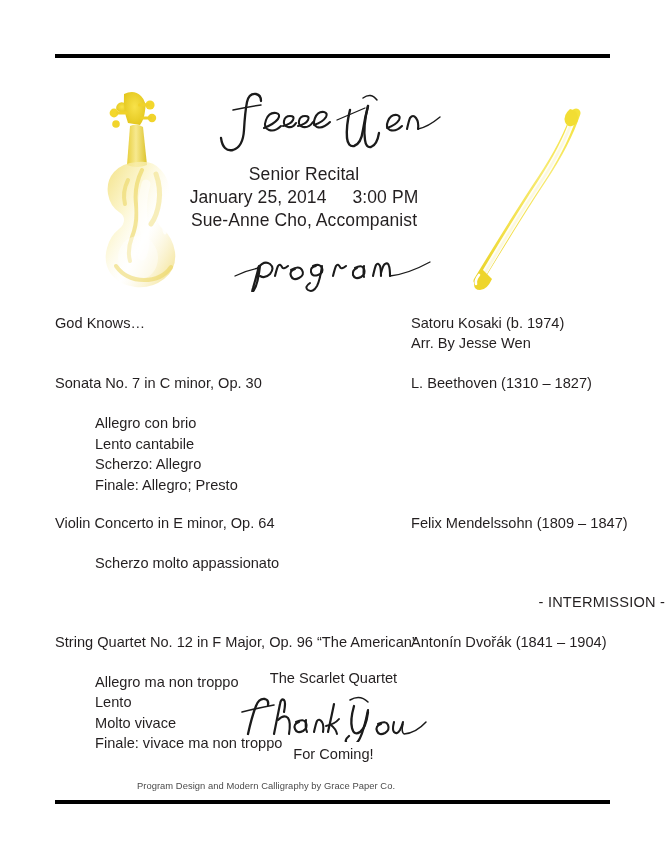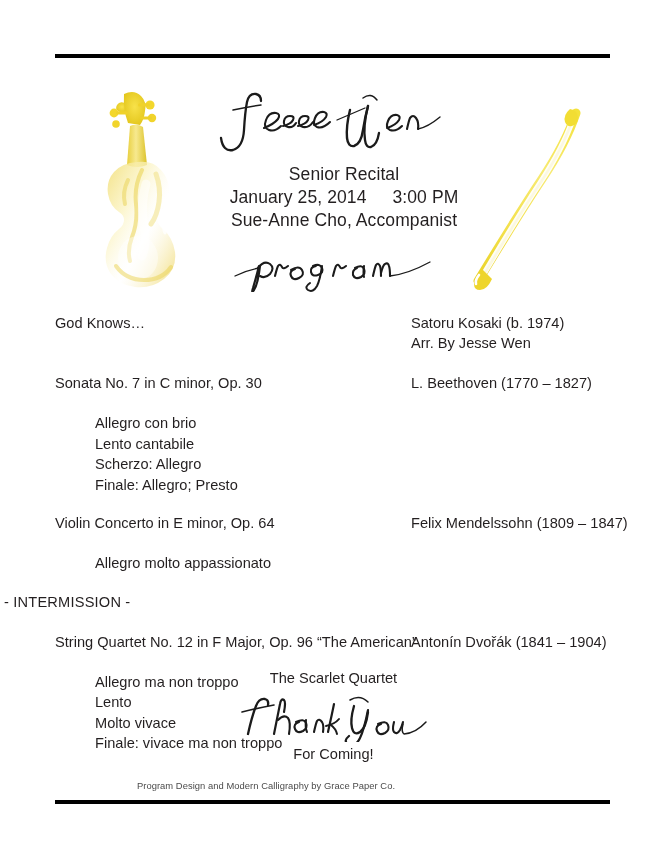--- a/index.html
+++ b/index.html
@@ -53,21 +53,20 @@
     height: 66px;
   }
   .script-name svg { display: block; margin: 0 auto; }
 
   .header-lines {
     position: absolute;
     left: 0;
     top: 163px;
     width: 608px;
     text-align: center;
-    padding-left: 40px;
   }
   .header-lines .line {
     font-size: 17.5px;
     line-height: 23px;
     color: #231f20;
     letter-spacing: 0.1px;
   }
   .header-lines .date-line .spacer {
     display: inline-block;
     width: 26px;
@@ -126,21 +125,21 @@
   }
   .movements li {
     margin-left: 95px;
     font-size: 14.6px;
     line-height: 20.5px;
     white-space: nowrap;
   }
   .entry.no-mov .movements { padding-top: 0; }
 
   .intermission {
-    text-align: left;
+    text-align: right;
     font-size: 14.6px;
     line-height: 20px;
     letter-spacing: 0.2px;
     margin: 6px 0 20px 0;
     padding-left: 4px;
   }
 
   
   .footer {
     position: absolute;
@@ -335,40 +334,40 @@
     </div>
     <ul class="movements"></ul>
   </div>
 
   <div style="height:22px"></div>
 
   <div class="entry">
     <div class="entry-head">
       <div class="piece-title">Sonata No. 7 in C minor, Op. 30</div>
       <div class="composer-col">
-        <span>L. Beethoven (1770 – 1827)</span>
+        <span>L. Beethoven (1310 – 1827)</span>
       </div>
     </div>
     <ul class="movements">
       <li>Allegro con brio</li>
       <li>Lento cantabile</li>
       <li>Scherzo: Allegro</li>
       <li>Finale: Allegro; Presto</li>
     </ul>
   </div>
 
   <div class="entry">
     <div class="entry-head">
       <div class="piece-title">Violin Concerto in E minor, Op. 64</div>
       <div class="composer-col">
         <span>Felix Mendelssohn (1809 – 1847)</span>
       </div>
     </div>
     <ul class="movements">
-      <li>Allegro molto appassionato</li>
+      <li>Scherzo molto appassionato</li>
     </ul>
   </div>
 
   <div class="intermission">- INTERMISSION -</div>
 
   <div class="entry">
     <div class="entry-head">
       <div class="piece-title">String Quartet No. 12 in F Major, Op. 96 “The American”</div>
       <div class="composer-col" style="left:411px">
         <span>Antonín Dvořák (1841 – 1904)</span>

